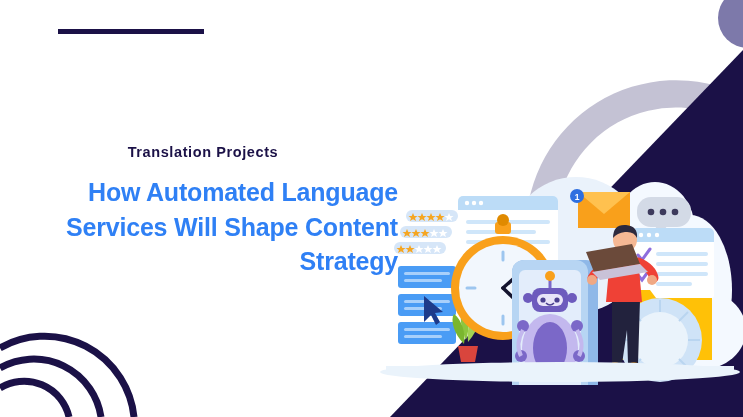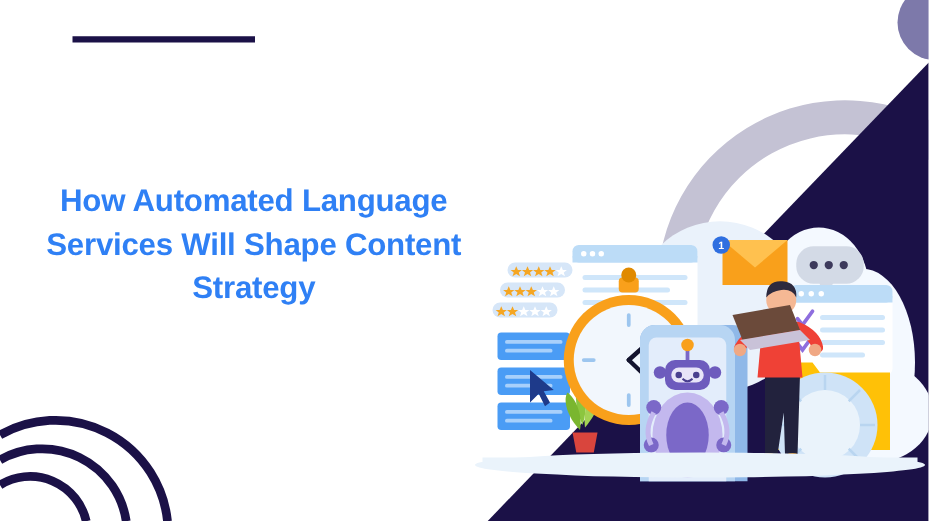--- a/index.html
+++ b/index.html
@@ -40,20 +40,21 @@
     margin: 0 0 14px 0;
     line-height: 1.2;
   }
   #headline {
     font-size: 25px;
     font-weight: bold;
     color: #2f80f5;
     margin: 0;
     line-height: 1.38;
     letter-spacing: -0.2px;
+    text-align: right;
   }
   .deco-bar {
     position: absolute;
     left: 58px;
     top: 29px;
     width: 146px;
     height: 5px;
     background: #1b1147;
     z-index: 4;
   }
@@ -287,16 +288,17 @@
       </g>
 
       <g>
         <ellipse cx="560" cy="372" rx="180" ry="10" fill="#eaf3fb"></ellipse>
         <rect x="386" y="366" width="348" height="8" fill="#eaf3fb"></rect>
       </g>
     </g>
   </svg>
 
   <div id="text-block">
+    <p id="eyebrow">Translation Projects</p>
     <h1 id="headline">How Automated Language Services Will Shape Content Strategy</h1>
   </div>
 
 </div>
 
 </body></html>

